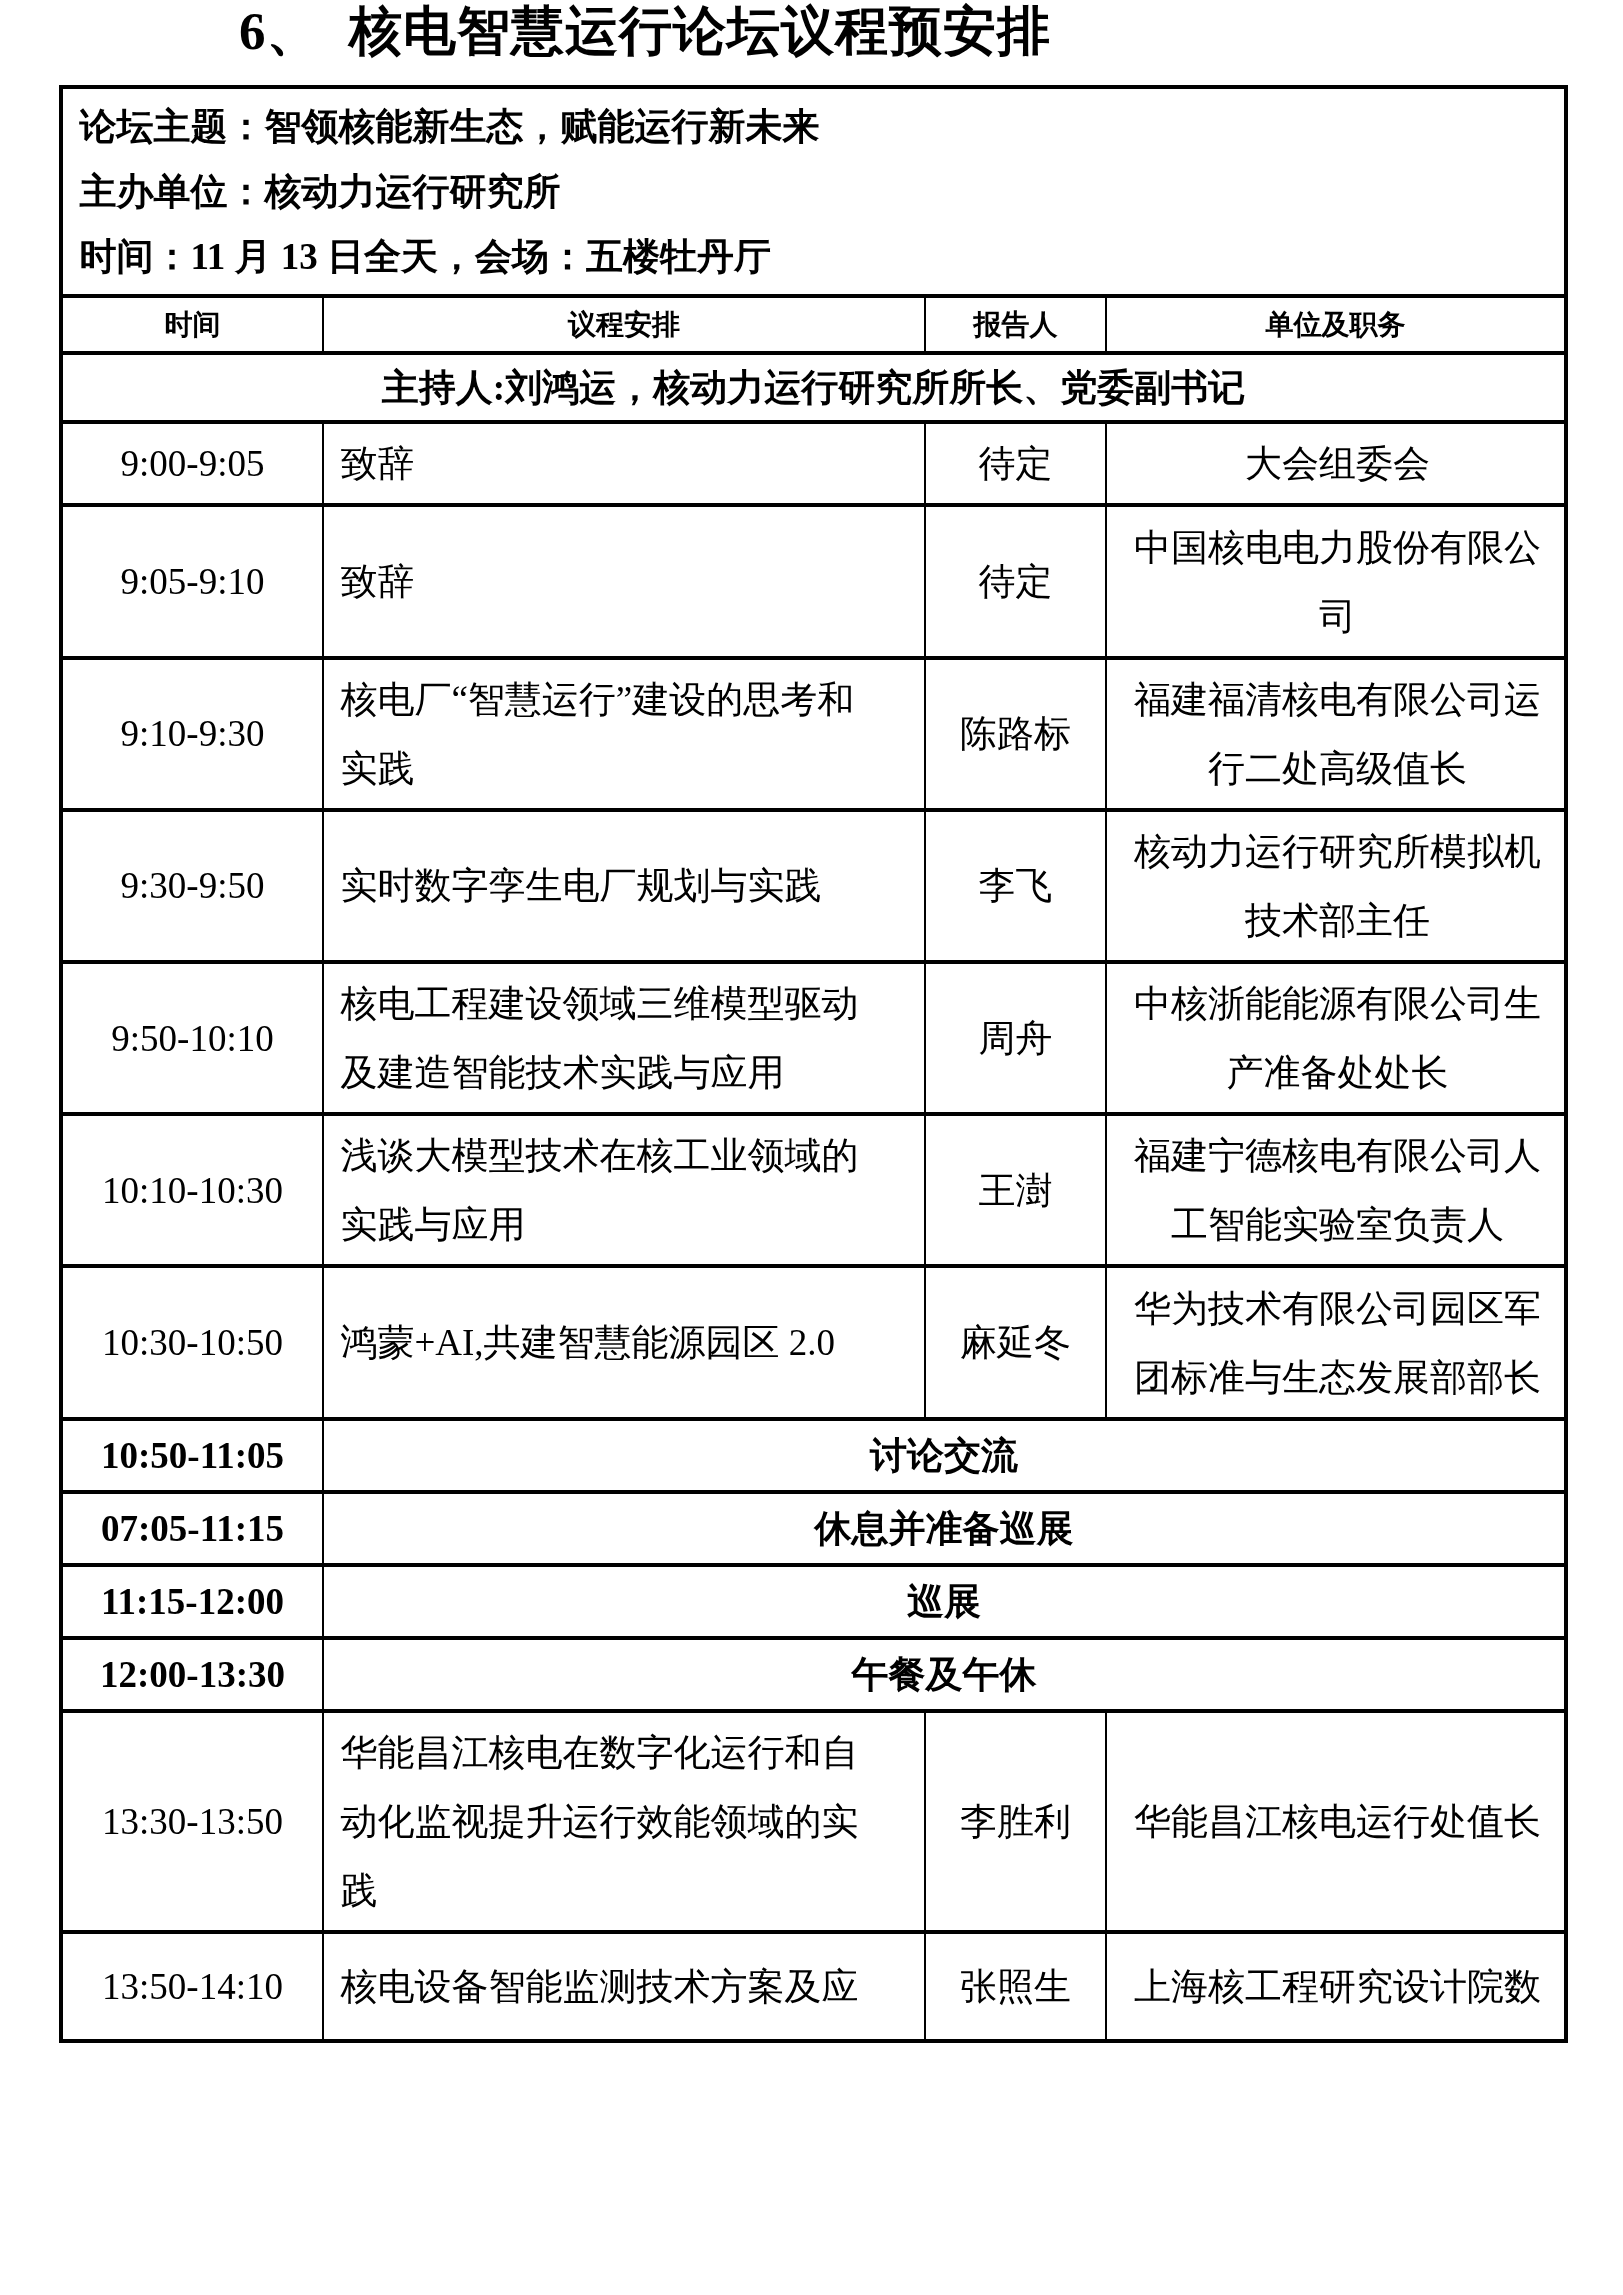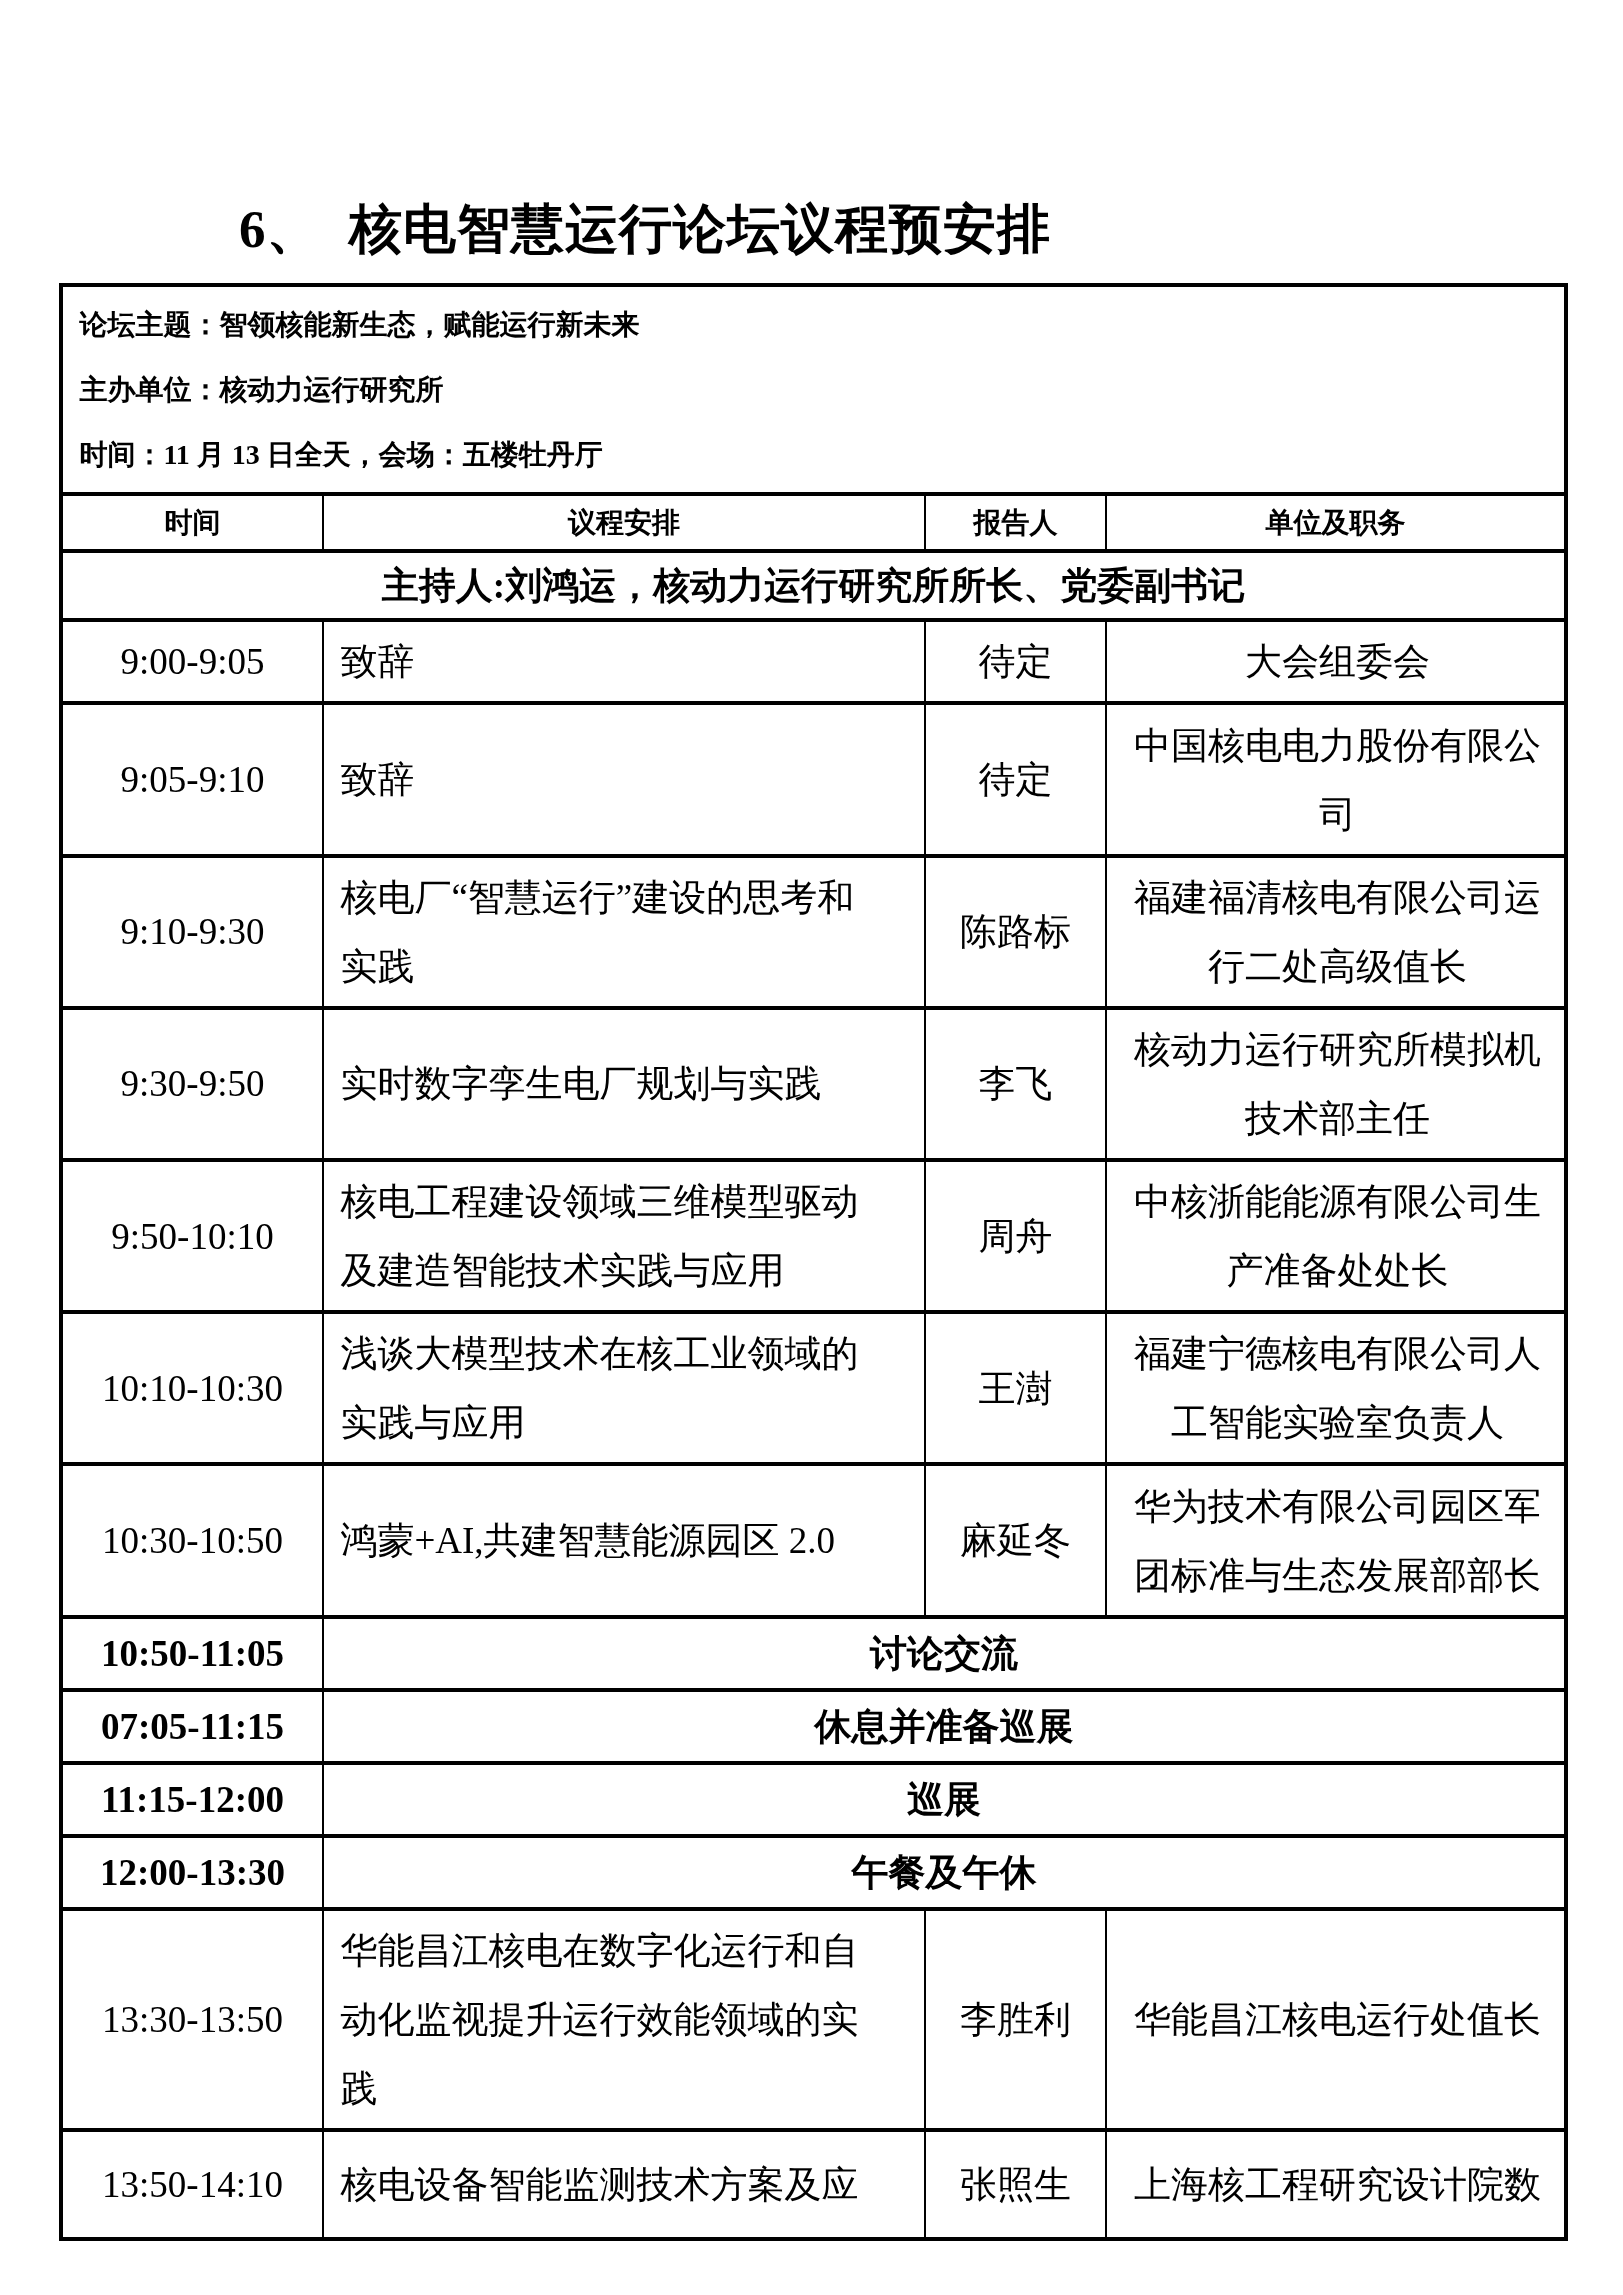--- a/index.html
+++ b/index.html
@@ -4,21 +4,20 @@
 <style>
   html,body { margin:0; padding:0; background:#ffffff; }
   .page {
     position: relative;
     width: 1623px;
     height: 2295px;
     background: #ffffff;
     color: #000000;
     font-family: "Liberation Serif", "DejaVu Serif", serif;
     box-sizing: border-box;
-    padding-top: 198px;
     overflow: hidden;
     border-radius: 26px;
   }
   .title {
     font-weight: bold;
     font-size: 53px;
     line-height: 1.2;
     margin: 0 0 21.5px 0;
     padding-left: 239px;
     white-space: pre;
@@ -36,21 +35,21 @@
     border-top: 4.6px solid #000;
     border-bottom: 4.6px solid #000;
     vertical-align: middle;
     box-sizing: border-box;
     overflow: hidden;
   }
   
   td.info-cell { height: 193px; padding: 5.1px 10.2px 5.1px 16.4px; }
   .info-line {
     font-weight: bold;
-    font-size: 28px;
+    font-size: 37px;
     line-height: 65px;
     white-space: pre;
   }
   
   td.col-header {
     font-weight: bold;
     font-size: 28px;
     text-align: center;
     height: 57px;
   }

